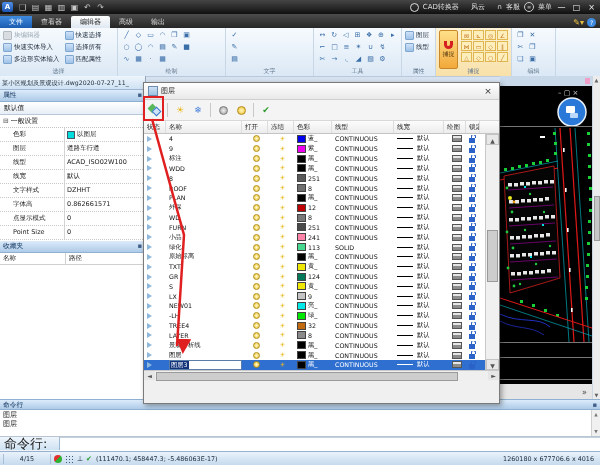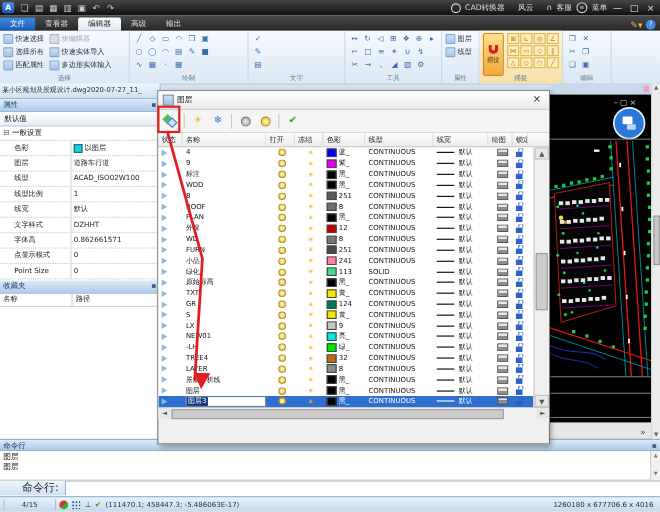--- a/index.html
+++ b/index.html
@@ -120,21 +120,21 @@
   .appscr-a{position:absolute;left:0;width:7px;text-align:center;font-size:5px;color:#666;}
   
   #cmdpanel{position:absolute;left:0;top:399px;width:600px;height:52px;background:#eef3f9;}
   #cmdhdr{height:11px;background:linear-gradient(#dcebfa,#aecbe8);border:1px solid #8fb0d0;border-left:none;border-right:none;
     font-size:6.8px;line-height:11px;padding:0 3px;color:#173a63;display:flex;box-sizing:border-box;}
   #cmdhist{height:27px;background:#fff;border-bottom:1px solid #b8c4d2;font-size:7px;line-height:9px;padding:1px 3px;position:relative;box-sizing:border-box;}
   #cmdhist .scrcol{position:absolute;right:0;top:0;bottom:0;width:8px;background:#f0f0f0;border-left:1px solid #d0d0d0;
     display:flex;flex-direction:column;justify-content:space-between;align-items:center;font-size:4.5px;color:#777;}
   #cmdprompt{height:13px;display:flex;align-items:center;}
   #prompttab{width:60px;height:13px;background:linear-gradient(#eef5fc,#cfe2f3);border-right:1px solid #9db7d2;
-    font-size:10px;line-height:13px;padding-left:20px;box-sizing:border-box;}
+    font-size:13px;line-height:13px;padding-left:4px;box-sizing:border-box;}
   #promptinput{flex:1;height:13px;background:#fff;border-top:1px solid #c4d0dc;}
   
   #statusbar{position:absolute;left:0;top:451px;width:600px;height:14px;
     background:linear-gradient(#e9f2fb,#c5daee);border-top:1px solid #96b2cf;display:flex;align-items:center;font-size:6.4px;color:#1c2a3a;box-sizing:border-box;}
   .sb-sep{width:1px;height:10px;background:#aabfd6;margin:0 3px;}
   #sb-file{width:270px;padding-left:4px;white-space:nowrap;overflow:hidden;}
   #sb-page{width:40px;text-align:center;}
   .dotgrid{width:8px;height:8px;background-image:radial-gradient(#3a5a7a 34%,transparent 36%);background-size:3px 3px;display:inline-block;}
   .dualdot{width:8px;height:8px;border-radius:50%;background:linear-gradient(135deg,#e03030 50%,#30b030 50%);display:inline-block;}
   #sb-dims{margin-left:auto;padding-right:6px;}
@@ -181,45 +181,45 @@
   <div id="mb-right">
     <span style="color:#e8c040;font-size:8px;">✎▾</span>
     <span style="width:9px;height:9px;border-radius:50%;background:#3f8be0;color:#fff;font-size:6px;display:inline-flex;align-items:center;justify-content:center;">?</span>
   </div>
 </div>
 
 <div id="ribbon">
     <div class="rgroup" style="width: 118px;">
       <div class="tcols">
         <div class="tcol">
+          <div class="titem dis">
+            <span class="ti"></span>
+            <span>块编辑器</span>
+          </div>
+          <div class="titem">
+            <span class="ti"></span>
+            <span>快速实体导入</span>
+          </div>
+          <div class="titem">
+            <span class="ti"></span>
+            <span>多边形实体输入</span>
+          </div>
+        </div>
+        <div class="tcol">
           <div class="titem">
             <span class="ti"></span>
             <span>快速选择</span>
           </div>
           <div class="titem">
             <span class="ti"></span>
             <span>选择所有</span>
           </div>
           <div class="titem">
             <span class="ti"></span>
             <span>匹配属性</span>
-          </div>
-        </div>
-        <div class="tcol">
-          <div class="titem dis">
-            <span class="ti"></span>
-            <span>块编辑器</span>
-          </div>
-          <div class="titem">
-            <span class="ti"></span>
-            <span>快速实体导入</span>
-          </div>
-          <div class="titem">
-            <span class="ti"></span>
-            <span>多边形实体输入</span>
           </div>
         </div>
       </div>
       <div class="rglabel">选择</div>
     </div>
     <div class="rgroup" style="width: 108px;">
       <div class="icogrid">
         <div class="icorow">
           <span class="gi">╱</span>
           <span class="gi">◇</span>
@@ -367,26 +367,20 @@
       <div class="prow">
         <span class="plabel">图层</span>
         <span class="pval">
           <span>道路车行道</span>
         </span>
       </div>
       <div class="prow">
         <span class="plabel">线型</span>
         <span class="pval">
           <span>ACAD_ISO02W100</span>
-        </span>
-      </div>
-      <div class="prow">
-        <span class="plabel">线型比例</span>
-        <span class="pval">
-          <span>1</span>
         </span>
       </div>
       <div class="prow">
         <span class="plabel">线宽</span>
         <span class="pval">
           <span>默认</span>
         </span>
       </div>
       <div class="prow">
         <span class="plabel">文字样式</span>

